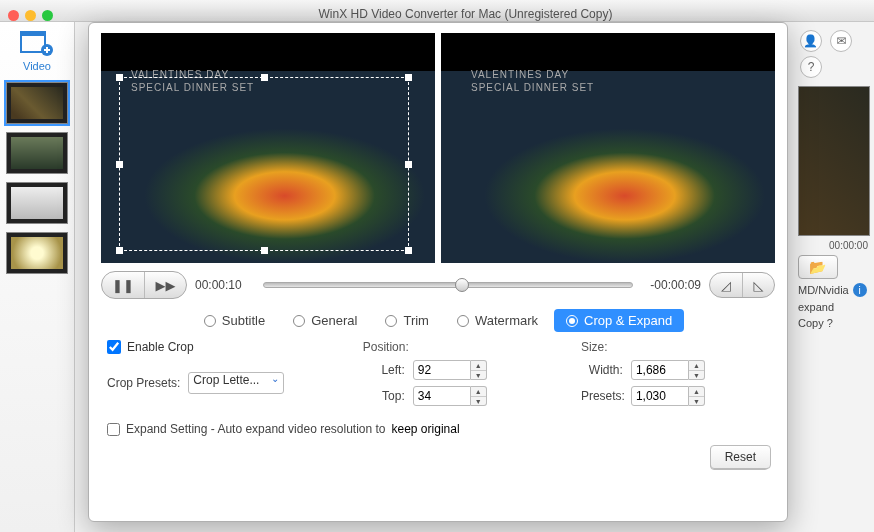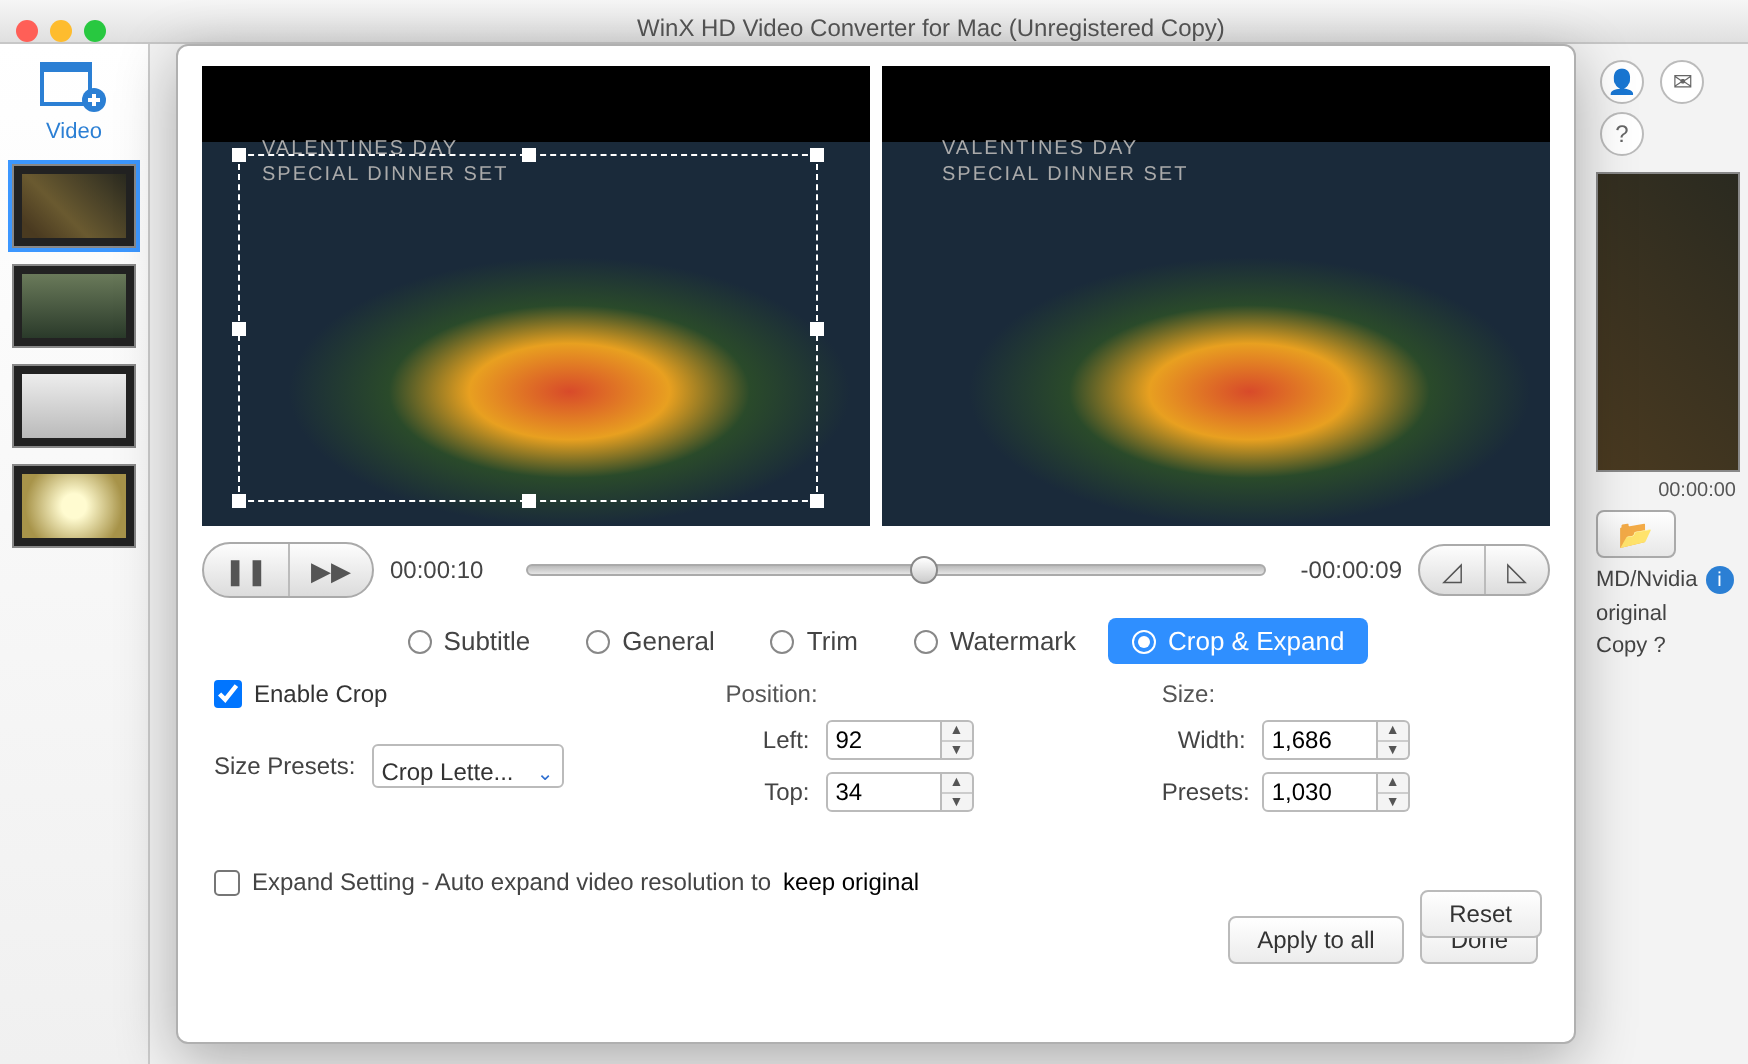--- a/index.html
+++ b/index.html
@@ -78,25 +78,25 @@
 .chk { display:flex; align-items:flex-start; gap:6px; margin-bottom:14px;}
 .chk input{ width:14px;height:14px;}
 .field { display:flex; align-items:center; gap:8px; margin:6px 0;}
 .field label{ width:42px; text-align:right; color:#444;}
 .colhead { color:#555; margin-bottom:6px;}
 .numinput { display:flex; align-items:center;}
 .numinput input { width:58px; height:20px; border:1px solid #bbb; border-radius:3px 0 0 3px; padding:0 4px; font-size:12px;}
 .stepper { width:16px; height:20px; border:1px solid #bbb; border-left:none; border-radius:0 3px 3px 0; display:flex; flex-direction:column; background:#f4f4f4;}
 .stepper span{flex:1; font-size:7px; text-align:center; line-height:9px; color:#555; cursor:pointer;}
 .stepper span+span{border-top:1px solid #ccc;}
-.select { height:22px; border:1px solid #bbb; border-radius:3px; padding:0 4px; font-size:12px; background:#fff; display:flex;align-items:flex-end; gap:4px; min-width:96px; justify-content:space-between;}
+.select { height:22px; border:1px solid #bbb; border-radius:3px; padding:0 4px; font-size:12px; background:#fff; display:flex;align-items:flex-start; gap:4px; min-width:96px; justify-content:space-between;}
 .select .chev{color:#2f6fd0; font-size:10px;}
 .resetbtn, .macbtn { height:24px; padding:0 14px; border:1px solid #bbb; border-radius:4px; background:linear-gradient(#fff,#ececec); font-size:12px; color:#333; cursor:pointer;}
 .resetbtn{ position:absolute; right:4px; bottom:44px;}
-.expandrow{ margin-top:22px; display:flex; align-items:center; gap:6px; font-size:12px; color:#444;}
+.expandrow{ margin-top:10px; display:flex; align-items:center; gap:6px; font-size:12px; color:#444;}
 .footer { display:flex; justify-content:flex-end; gap:8px; padding-top:10px;}
 </style>
 </head>
 <body>
 
 <div class="titlebar">
   <div class="traffic">
     <span class="t-red"></span>
     <span class="t-yellow"></span>
     <span class="t-green"></span>
@@ -138,21 +138,21 @@
       <span class="icbtn">?</span>
     </div>
     <div class="bg-rightpreview"></div>
     <div class="bg-time">00:00:00</div>
     <div class="folderbtn">📂</div>
     <div class="row">
         <span>MD/Nvidia</span>
         <span class="info-dot">i</span>
       </div>
     <div class="row">
-        <span>original</span>
+        <span>expand</span>
       </div>
     <div class="row">
         <span>Copy ?</span>
       </div>
   </div>
 
   <div class="destlabel">Destination</div>
 </div>
 
 <div class="dialog">
@@ -223,21 +223,21 @@
   </div>
 
   <div class="settings">
     <div class="cols">
       <div class="col1">
         <div class="chk">
           <input type="checkbox" checked="" style="">
           <span>Enable Crop</span>
         </div>
         <div class="field" style="margin-top:18px;">
-          <label style="width:auto;">Size Presets:</label>
+          <label style="width:auto;">Crop Presets:</label>
           <div class="select">
             <span>Crop Lette...</span>
             <span class="chev">⌄</span>
           </div>
         </div>
       </div>
       <div class="col2">
         <div class="colhead">Position:</div>
         <div class="field">
           <label>Left:</label>
@@ -287,17 +287,16 @@
 
     <button class="resetbtn">Reset</button>
 
     <div class="expandrow">
       <input type="checkbox" style="">
       <span>Expand Setting - Auto expand video resolution to</span>
       <span style="color:#000;">keep original</span>
     </div>
 
     <div class="footer">
-      <button class="macbtn">Apply to all</button>
       <button class="macbtn">Done</button>
     </div>
   </div>
 </div>
 
 </body></html>

